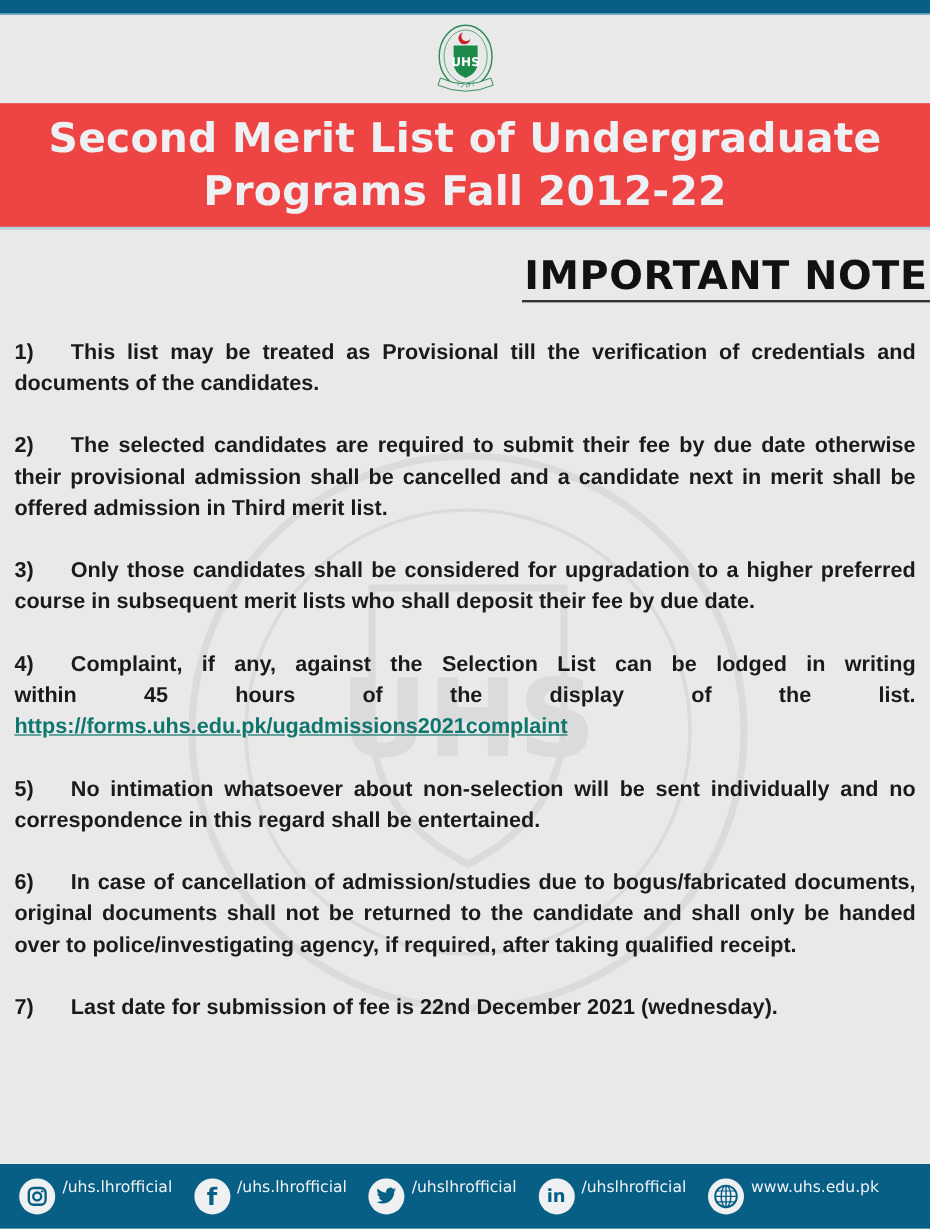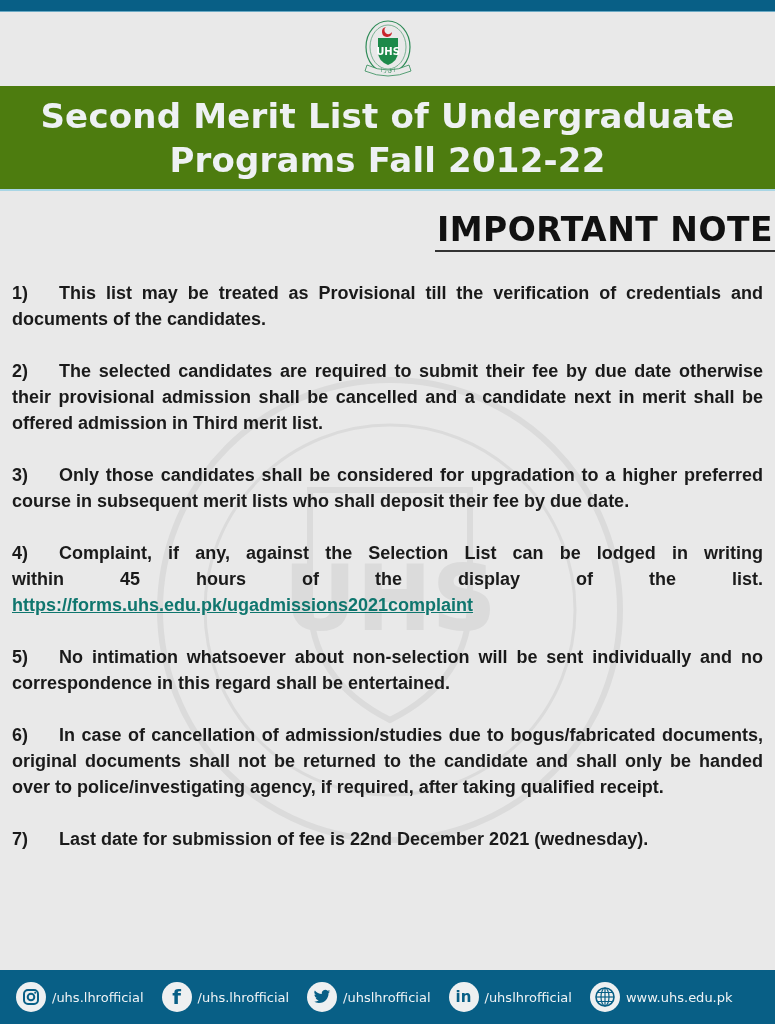--- a/index.html
+++ b/index.html
@@ -23,21 +23,21 @@
   }
   .logo-wrap {
     position: absolute;
     left: 353px; top: 18px;
     width: 70px; height: 64px;
   }
   .title-band {
     position: absolute;
     left: 0; top: 86px;
     width: 775px; height: 103px;
-    background: #4d7c0f;
+    background: #ef4444;
     border-bottom: 2px solid #a9d6e5;
     display: flex;
     flex-direction: column;
     align-items: center;
     justify-content: center;
   }
   .title-line {
     color: #eef1f3;
     font-family: "DejaVu Sans", "Liberation Sans", sans-serif;
     font-weight: bold;
@@ -100,21 +100,21 @@
     left: 0; top: 970px;
     width: 775px; height: 54px;
     background: #085f86;
     display: flex;
     align-items: center;
     padding-left: 16px;
     box-sizing: border-box;
   }
   .social {
     display: flex;
-    align-items: center;
+    align-items: flex-start;
     margin-right: 18px;
   }
   .social .circle {
     width: 30px; height: 30px;
     border-radius: 50%;
     background: #eef0f1;
     display: flex;
     align-items: center;
     justify-content: center;
     margin-right: 6px;

